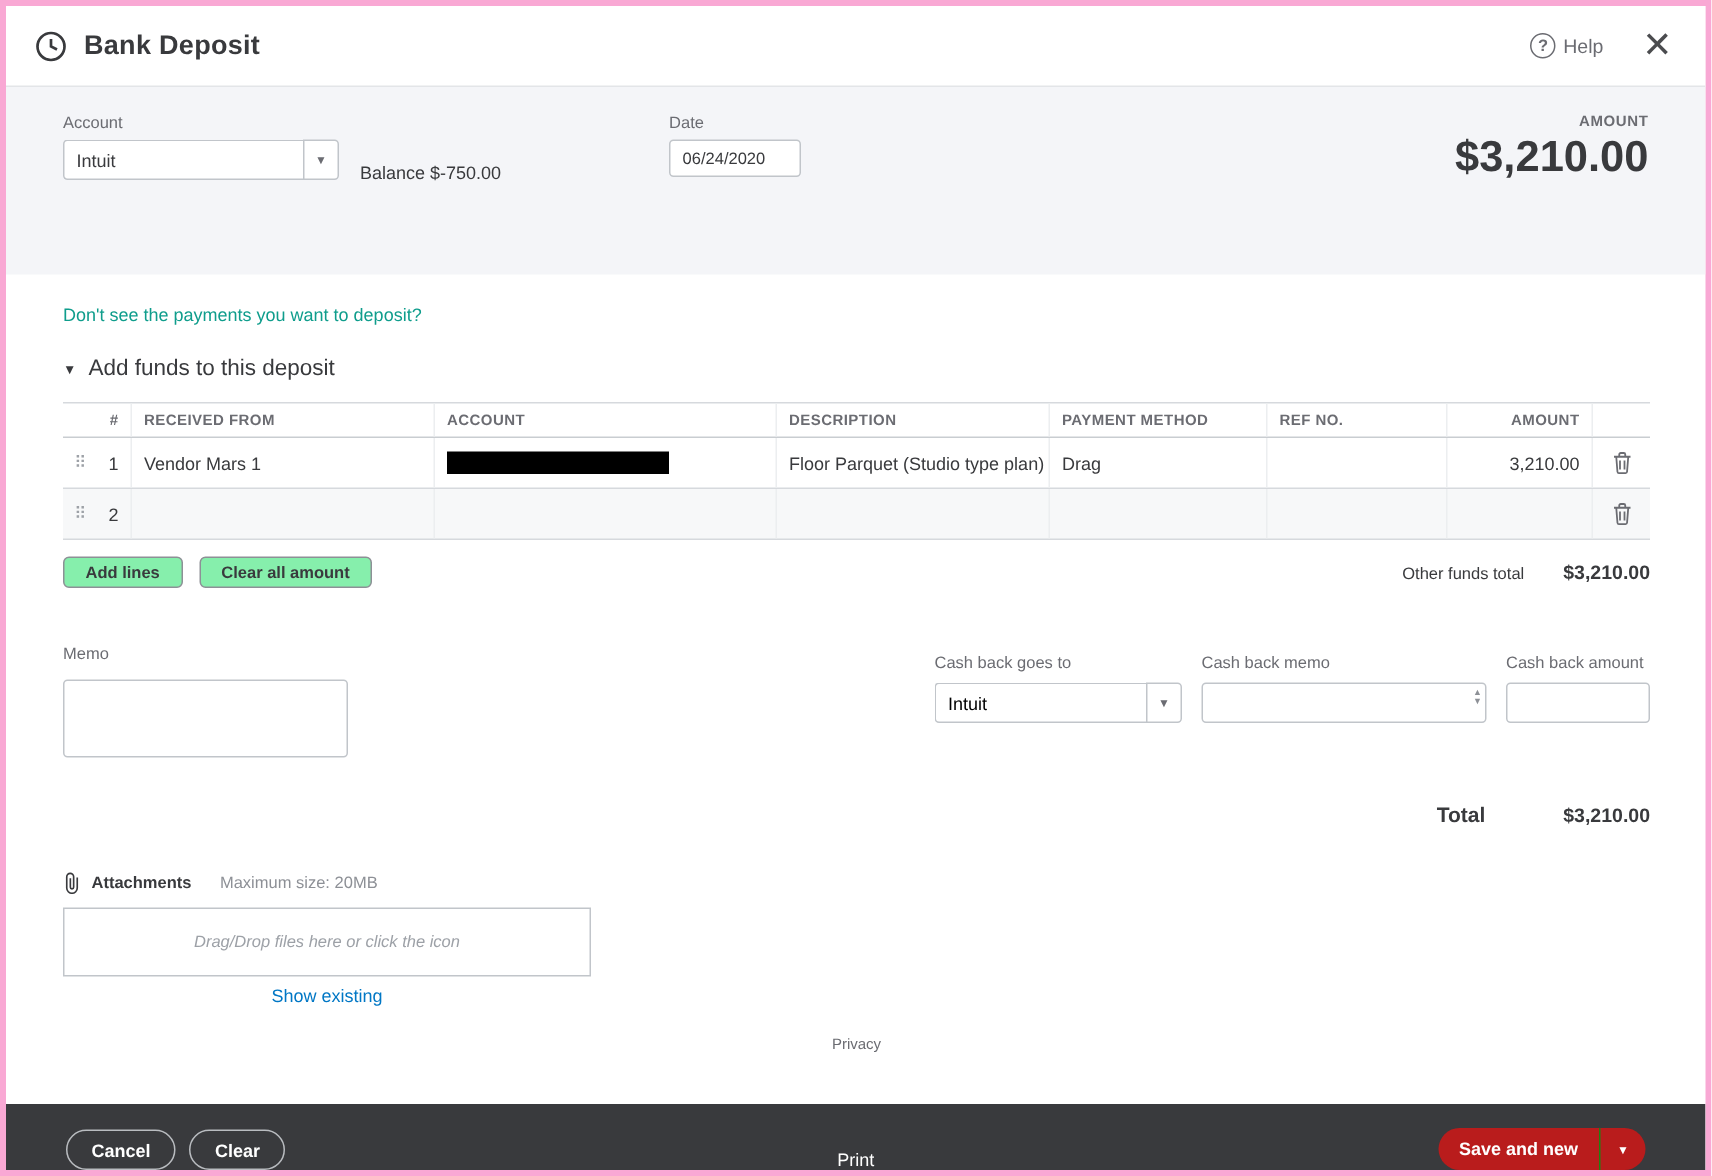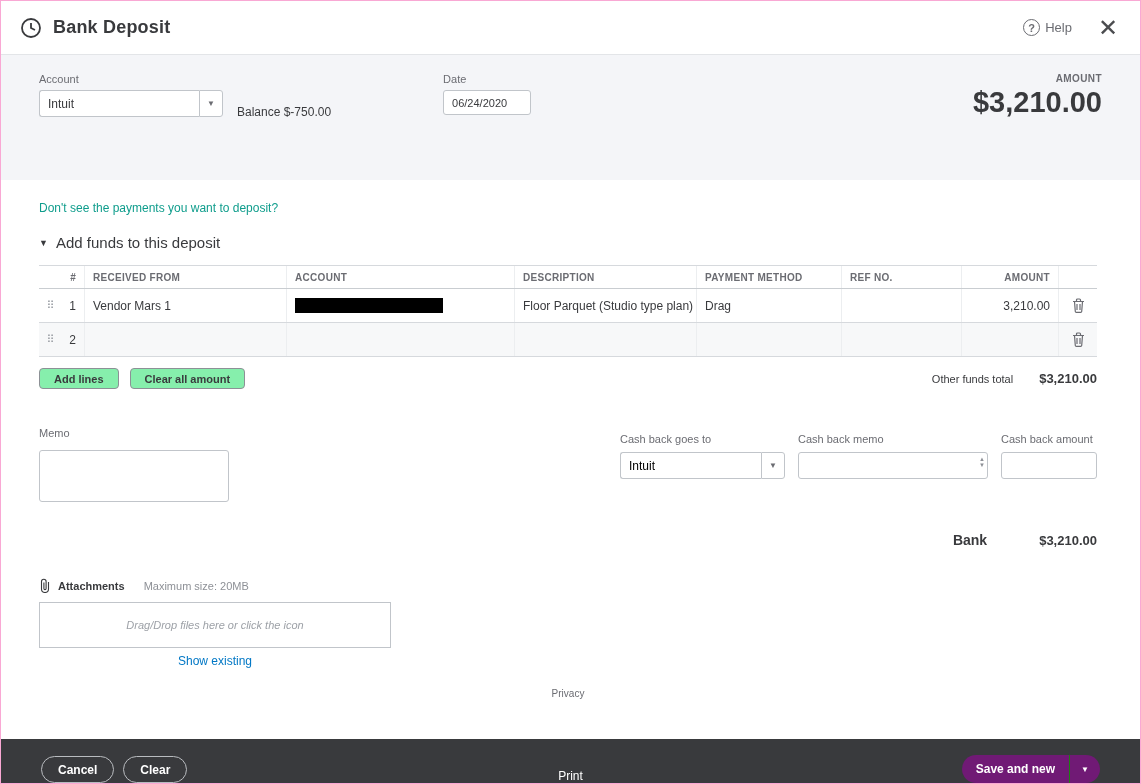--- a/index.html
+++ b/index.html
@@ -1,21 +1,21 @@
 <!DOCTYPE html>
 <html><head>
 <meta charset="utf-8">
 <style>
   * { box-sizing: border-box; margin: 0; padding: 0; }
   html,body { background:#fff; }
   body { font-family: "Liberation Sans", sans-serif; color:#393a3d; }
   .page {
     position: relative;
     width: 1141px; height: 784px;
-    border: 1px solid #f9a8d4;
+    border: 4px solid #f9a8d4;
     background: #fff;
     overflow: hidden;
   }
 
   
   .hdr {
     display:flex; align-items:center;
     height:54px; padding:0 22px 0 18px;
     background:#fff; border-bottom:1px solid #e3e5e8;
   }
@@ -139,21 +139,21 @@
   }
   .btn-dark {
     background:transparent; border:1px solid #b9bcc0; color:#fff;
     font-size:12px; font-weight:bold; border-radius:14px; height:27px; padding:0 16px;
     cursor:pointer; font-family:"Liberation Sans", sans-serif;
   }
   .btn-dark + .btn-dark { margin-left:9px; }
   .print { position:absolute; left:50%; transform:translateX(-50%); color:#fff; font-size:12px; cursor:pointer; }
   .save-btn {
     margin-left:auto; display:flex; align-items:center; height:28px;
-    background:#701a75; border-radius:14px; overflow:hidden; cursor:pointer;
+    background:#b91c1c; border-radius:14px; overflow:hidden; cursor:pointer;
   }
   .save-btn .lbl { color:#fff; font-size:12px; font-weight:bold; padding:0 14px; }
   .save-btn .div { width:1px; height:28px; background:#1e8112; }
   .save-btn .caret { color:#fff; font-size:8px; padding:0 11px; }
 </style>
 </head>
 <body>
 
 <div class="page">
 
@@ -291,21 +291,21 @@
         </div>
         <div class="cb-item cb-amt">
           <div class="flabel">Cash back amount</div>
           <input value="" style="">
         </div>
       </div>
     </div>
 
     
     <div class="totalrow">
-      <span class="l">Bank</span>
+      <span class="l">Total</span>
       <span class="v">$3,210.00</span>
     </div>
 
     
     <div class="attach">
       <div class="attach-head">
         <svg class="clip" viewBox="0 0 12 15" fill="none" stroke="currentColor" stroke-width="1.1">
           <path d="M9.5 4v7a3.5 3.5 0 0 1-7 0V3.5a2.3 2.3 0 0 1 4.6 0V10.5a1.1 1.1 0 0 1-2.2 0V4.5"></path>
         </svg>
         <span class="al">Attachments</span>

